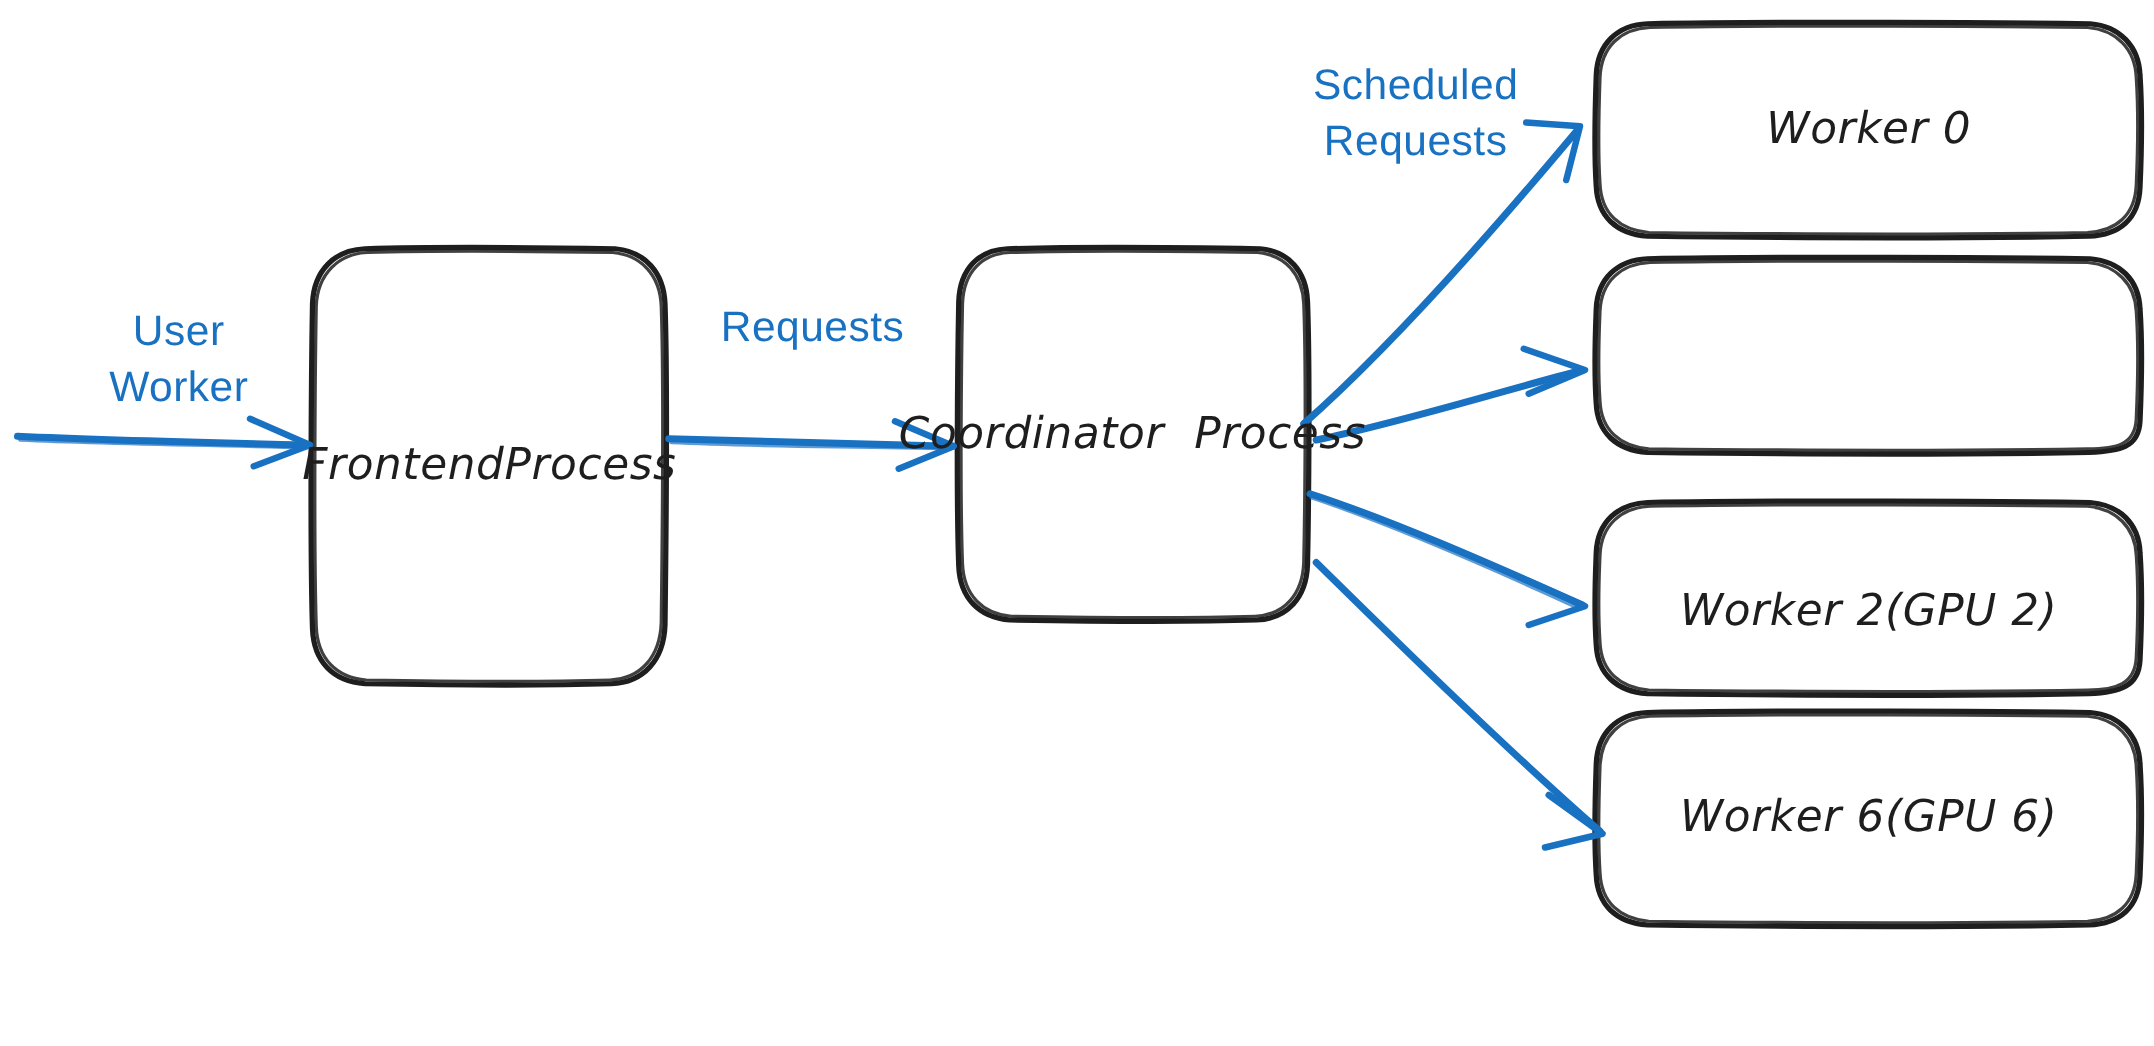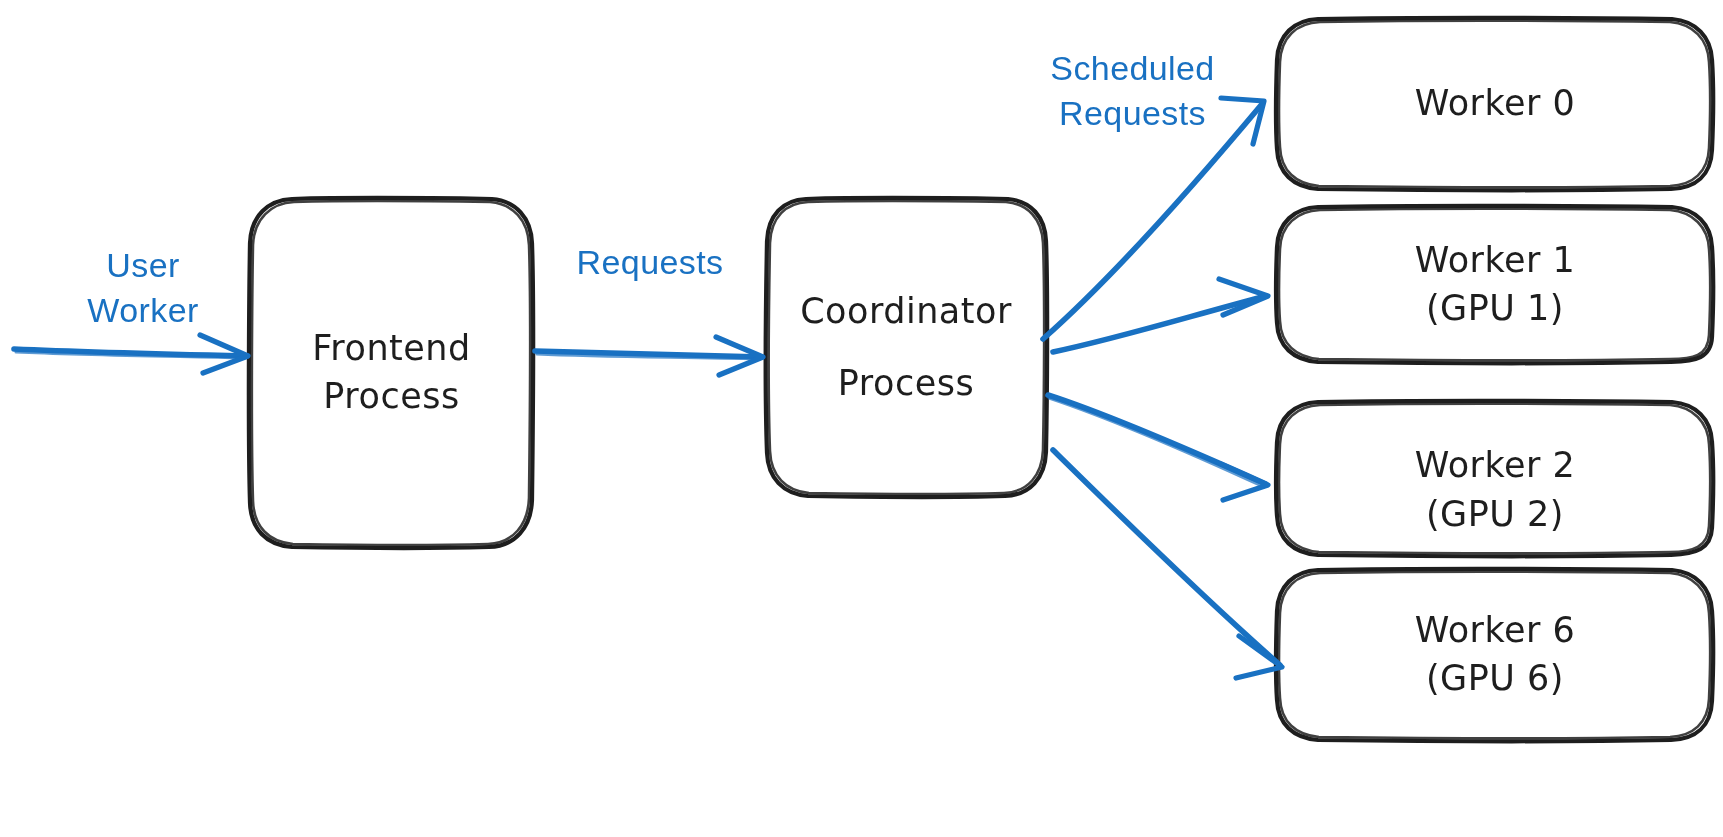--- a/index.html
+++ b/index.html
@@ -21,29 +21,30 @@
   #sketch {
     position: absolute;
     top: 0;
     left: 0;
     width: 1723px;
     height: 837px;
   }
   .node-label {
     position: absolute;
     display: flex;
-    flex-direction: column;
+    flex-direction: row;
     align-items: center;
     justify-content: center;
     color: #1e1e1e;
     font-family: "DejaVu Sans", sans-serif;
     letter-spacing: 0.5px;
     line-height: 1.38;
     pointer-events: none;
     white-space: nowrap;
+    font-style: italic;
   }
   .edge-label {
     position: absolute;
     display: flex;
     flex-direction: column;
     align-items: center;
     justify-content: center;
     text-align: center;
     color: #1971c2;
     font-family: Liberation Sans, sans-serif;
@@ -174,24 +175,20 @@
 
   <div class="node-label" style="left:766px; top:197px; width:280px; height:300px; font-size:35px;gap:24px;">
     <span class="l1">Coordinator</span>
     <span class="l2">Process</span>
   </div>
 
   <div class="node-label" style="left:1277px; top:17px; width:436px; height:172px; font-size:35px;">
     <span class="l1">Worker 0</span>
   </div>
 
-  <div class="node-label" style="left:1277px; top:205px; width:436px; height:158px; font-size:35px;">
-    <span class="l1">Worker 1</span>
-    <span class="l2">(GPU 1)</span>
-  </div>
 
   <div class="node-label" style="left:1277px; top:400px; width:436px; height:155px; font-size:35px;margin-top:12px;">
     <span class="l1">Worker 2</span>
     <span class="l2">(GPU 2)</span>
   </div>
 
   <div class="node-label" style="left:1277px; top:568px; width:436px; height:172px; font-size:35px;">
     <span class="l1">Worker 6</span>
     <span class="l2">(GPU 6)</span>
   </div>

